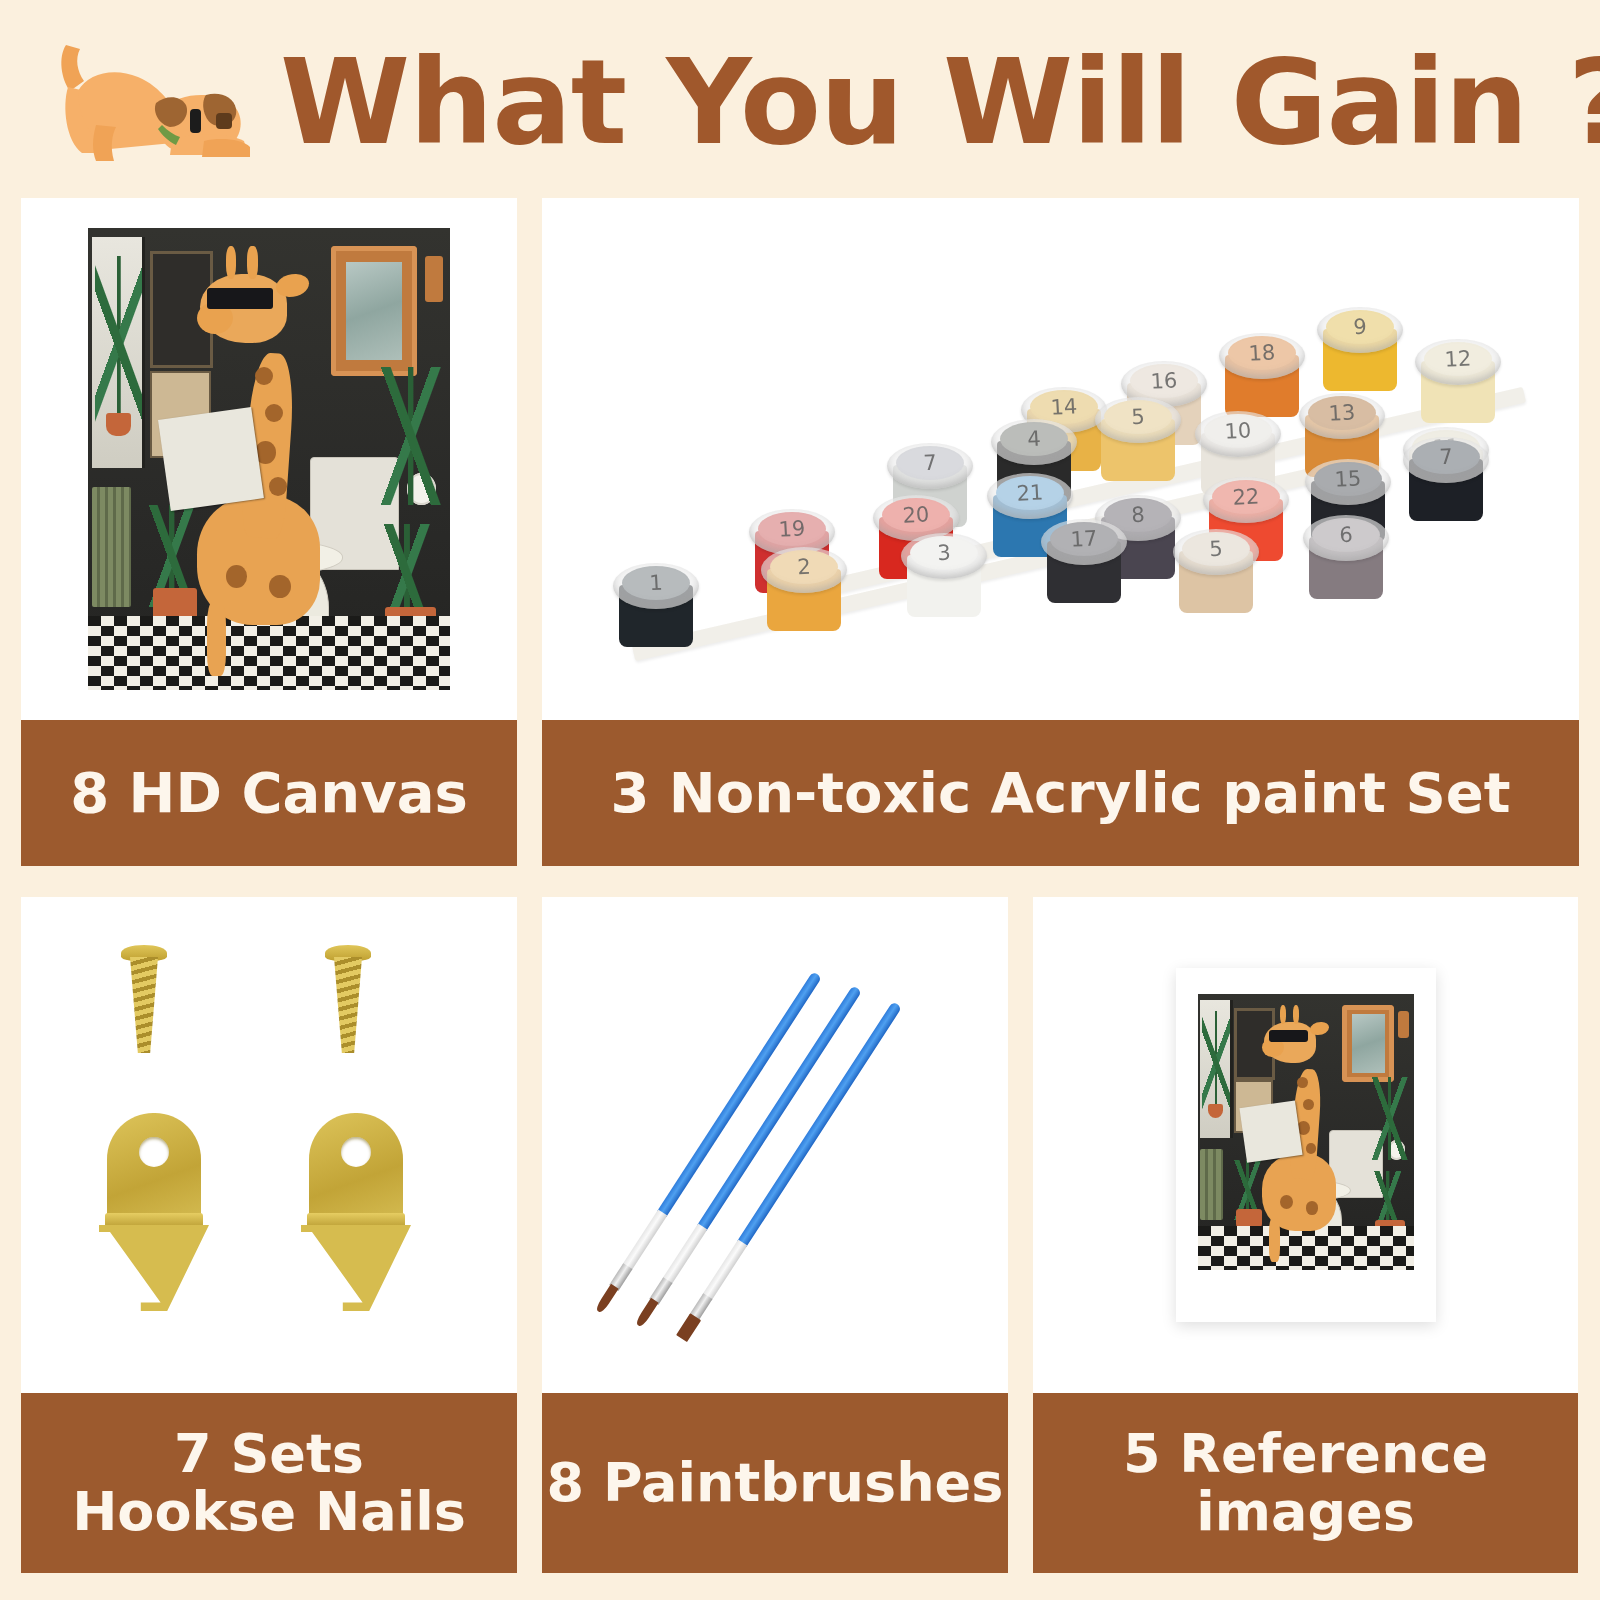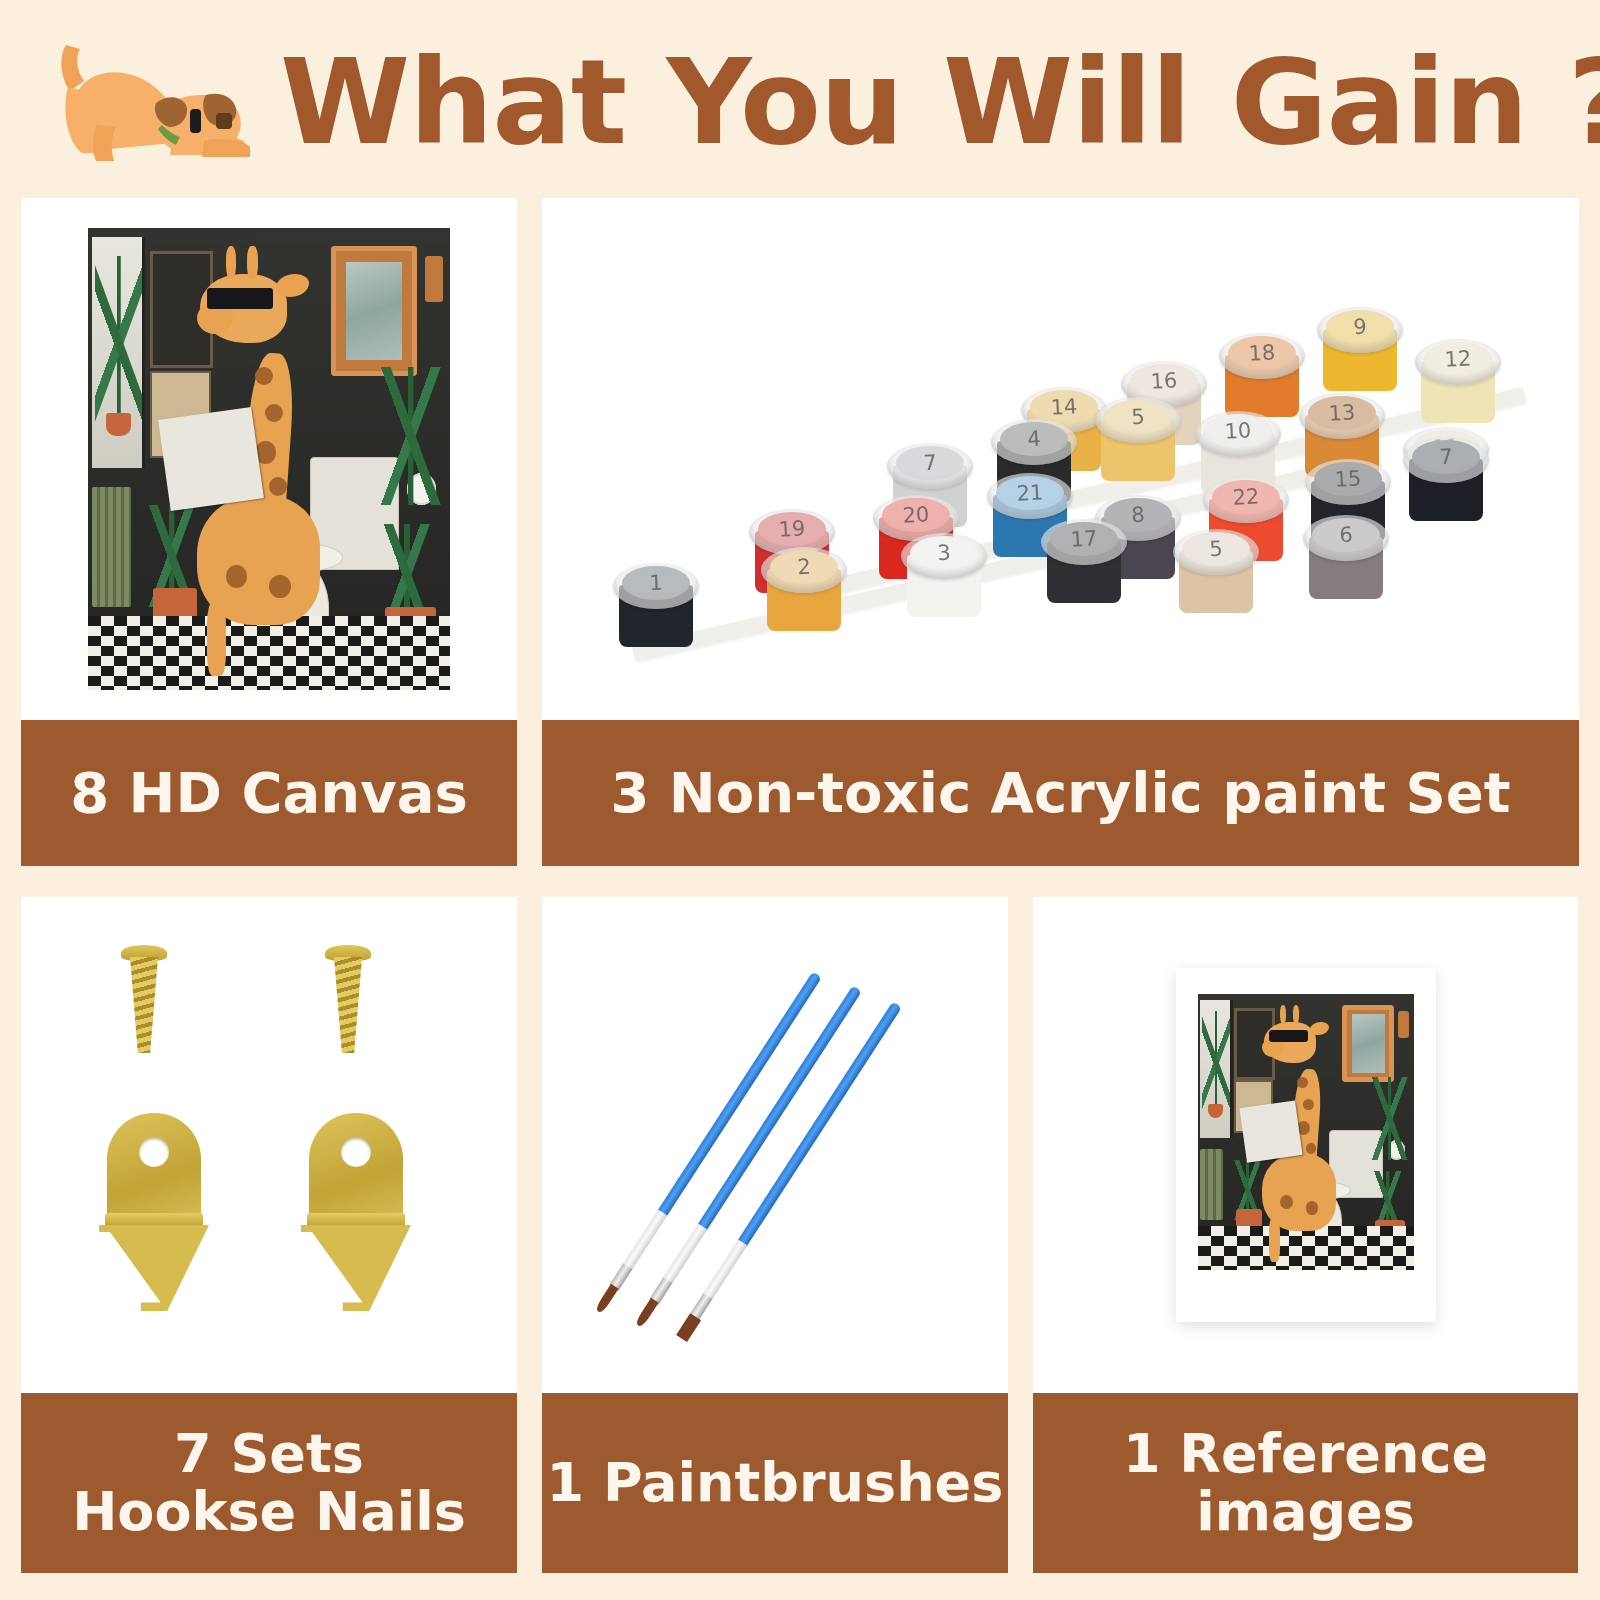--- a/index.html
+++ b/index.html
@@ -655,21 +655,21 @@
               <div class="brush-bristle"></div>
           </div>
           <div class="brush" style="left:198px; top:42px;">
             <div class="brush-handle"></div>
               <div class="brush-white"></div>
             <div class="brush-ferrule"></div>
               <div class="brush-bristle flat"></div>
           </div>
         </div>
       </div>
-      <div class="card-label">1 Paintbrushes</div>
+      <div class="card-label">8 Paintbrushes</div>
     </div>
 
     <div class="card card-reference">
       <div class="card-media">
         <div class="ref-sheet">
           <div class="giraffe-scene gs-small">
             <div class="gs-wall"></div>
             <div class="gs-window"></div>
             <div class="gs-frame"></div>
             <div class="gs-frame2"></div>
@@ -707,20 +707,20 @@
             <div class="gf-spot" style="left:46%;top:46%;width:6%;height:5%;"></div>
             <div class="gf-spot" style="left:50%;top:54%;width:5%;height:4%;"></div>
             <div class="gf-spot" style="left:38%;bottom:22%;width:6%;height:5%;"></div>
             <div class="gf-spot" style="left:50%;bottom:20%;width:6%;height:5%;"></div>
             <div class="gf-news"></div>
           </div>
         </div>
       </div>
       <div class="card-label">
         <div>
-          <div>1 Reference</div>
+          <div>5 Reference</div>
           <div>images</div>
         </div>
       </div>
     </div>
   </div>
 
 </div>
 
 </body></html>

